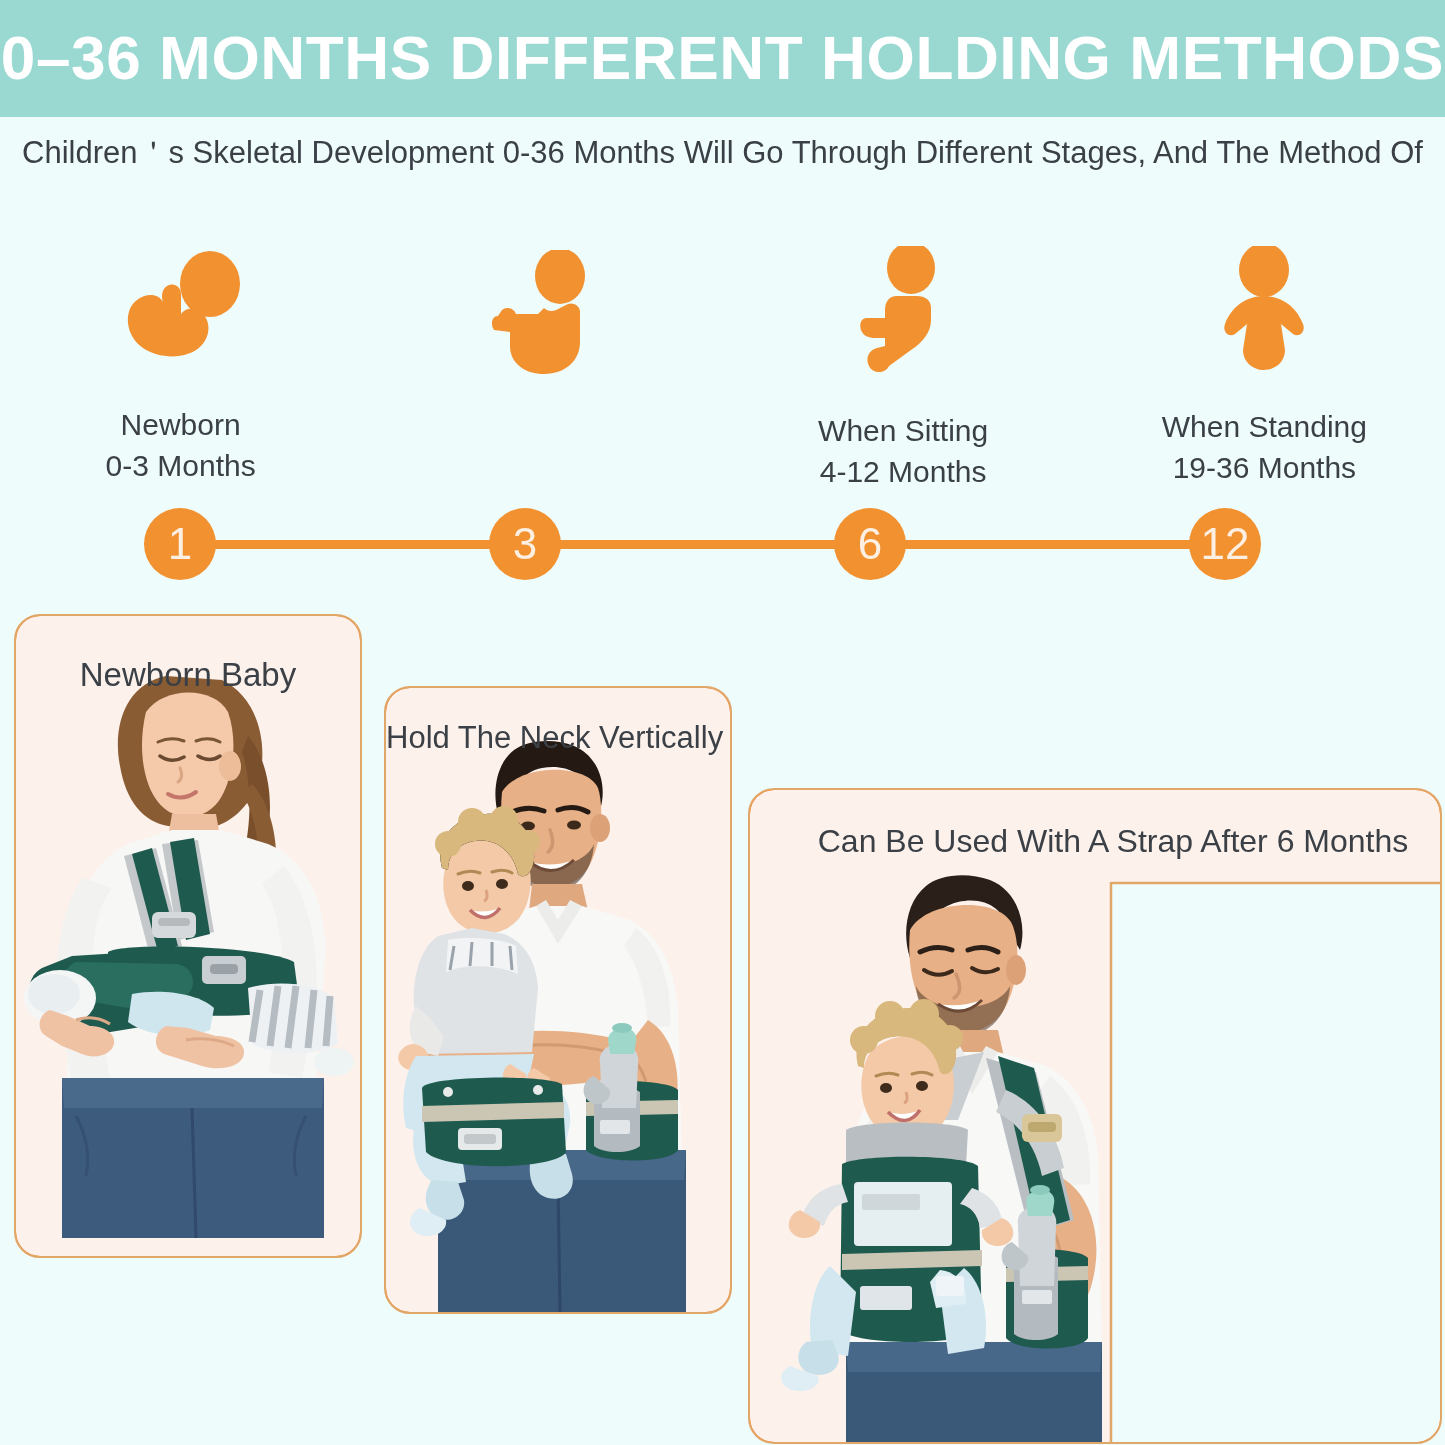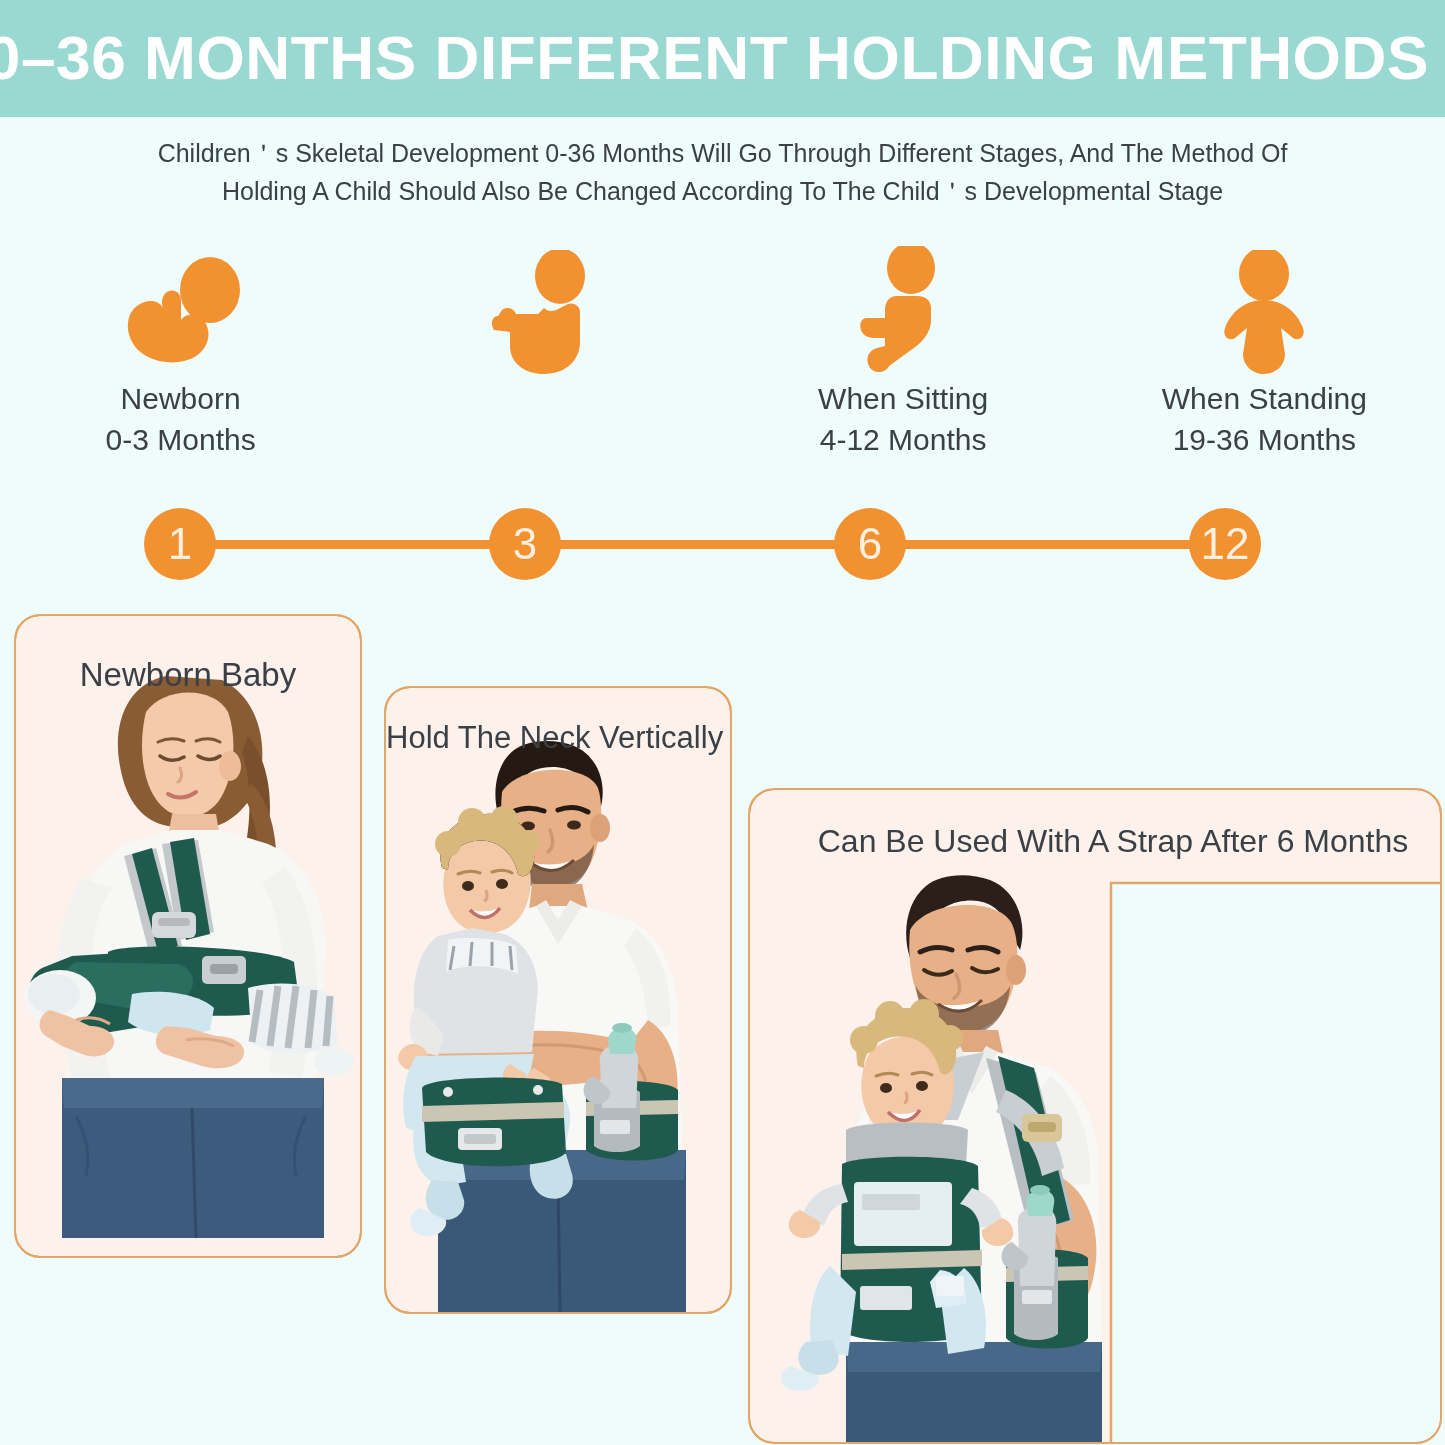--- a/index.html
+++ b/index.html
@@ -9,57 +9,57 @@
     font-family:"Liberation Sans", sans-serif;
     overflow:hidden;
     position:relative;
   }
   #page{position:relative;width:1445px;height:1445px;overflow:hidden;background:#effcfc;}
 
   
   .header-band{
     position:absolute;left:0;top:0;width:1445px;height:117px;
     background:#9ad8d2;
-    display:flex;align-items:center;
+    display:flex;align-items:center;justify-content:center;
   }
   .header-title{
     color:#ffffff;
     font-size:61px;
     font-weight:bold;
     letter-spacing:.5px;
     line-height:1;
     transform:scaleX(1.02);
     white-space:nowrap;
     font-family:"Liberation Sans", sans-serif;
   }
 
   
   .subtitle{
     position:absolute;left:0;top:134px;width:1445px;
     text-align:center;
     color:#3a4046;
-    font-size:25px;
+    font-size:31px;
     line-height:38px;
     font-family:"Liberation Sans", sans-serif;
   }
   .subtitle span{display:block;}
 
   
   .stages{
     position:absolute;left:0;top:246px;width:1445px;height:240px;
     display:flex;
   }
   .stage{
     position:relative;
     display:flex;flex-direction:column;align-items:center;
     width:25%;
   }
   .stage-icon{height:130px;display:flex;align-items:flex-end;justify-content:center;}
   .stage-label{
-    margin-top:2px;
+    margin-top:34px;
     text-align:center;
     color:#3a4046;
     font-size:30px;
     line-height:41px;
   }
   .stage-label .l2{display:block;}
 
   
   .timeline{
     position:absolute;left:0;top:506px;width:1445px;height:76px;
@@ -124,21 +124,20 @@
 <body>
 
 <div id="page">
 
   <div class="header-band">
     <div class="header-title">0–36 MONTHS DIFFERENT HOLDING METHODS</div>
   </div>
 
   <div class="subtitle">
     <span>Children＇s Skeletal Development 0-36 Months Will Go Through Different Stages, And The Method Of</span>
-    <span>Holding A Child Should Also Be Changed According To The Child＇s Developmental Stage</span>
   </div>
 
   <div class="stages">
 
     <div class="stage">
       <div class="stage-icon">
         <svg width="132" height="120" viewBox="0 0 132 120">
           <ellipse cx="95" cy="34" rx="30" ry="33" fill="#f2912f"></ellipse>
           <path d="M22 50 C8 60 10 86 28 98 C44 109 72 110 86 96 C96 86 96 70 86 62
                    C78 56 70 58 66 64 L66 44 C66 36 58 32 52 36 C47 39 46 46 48 52

